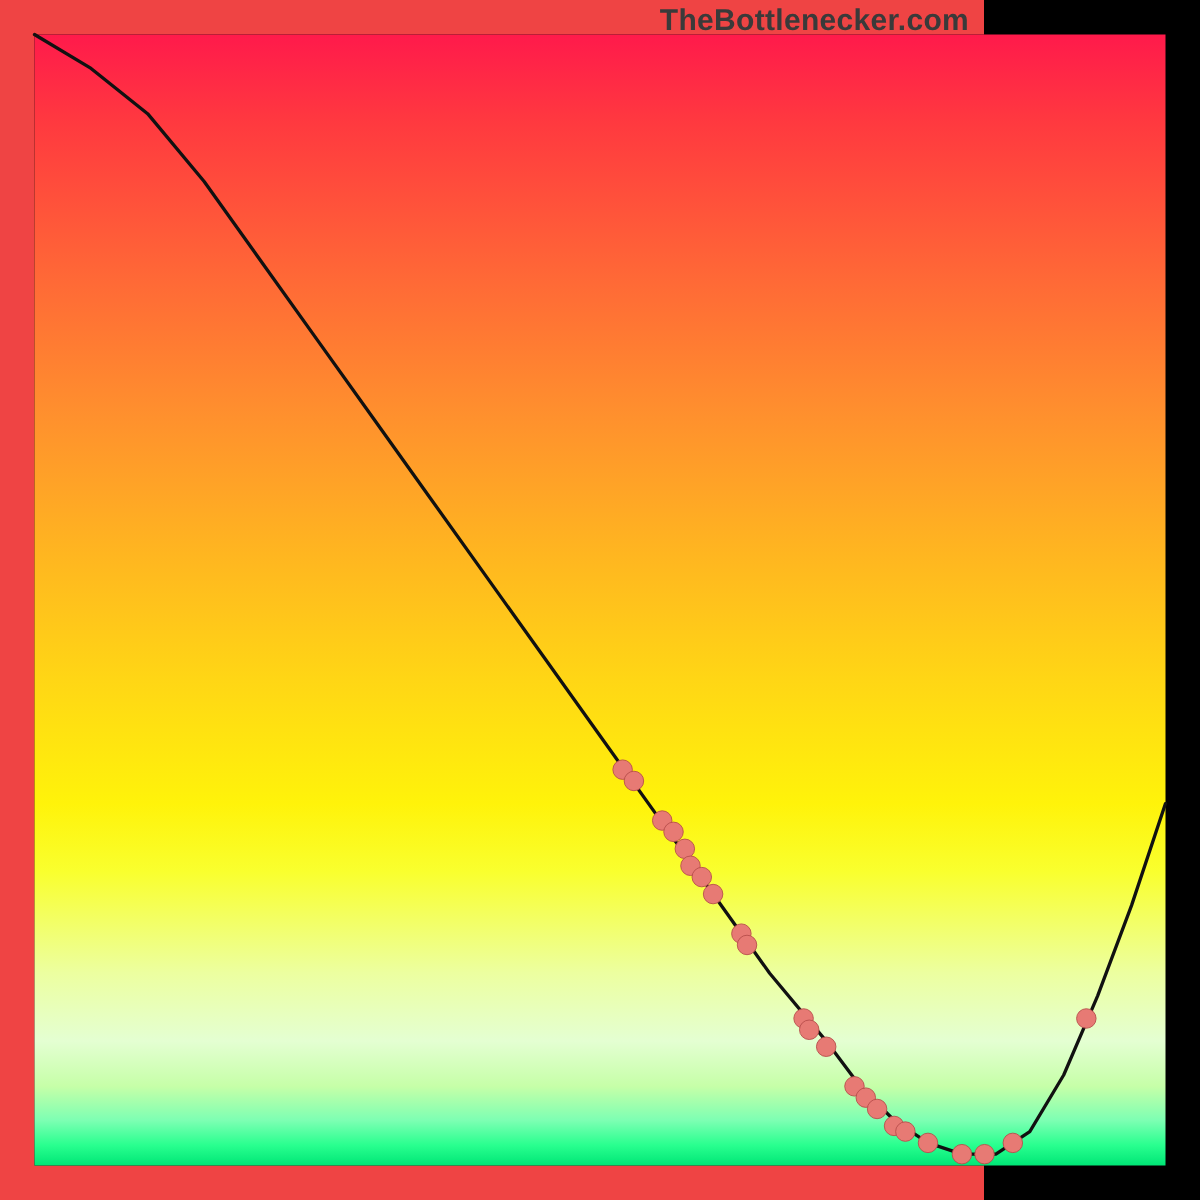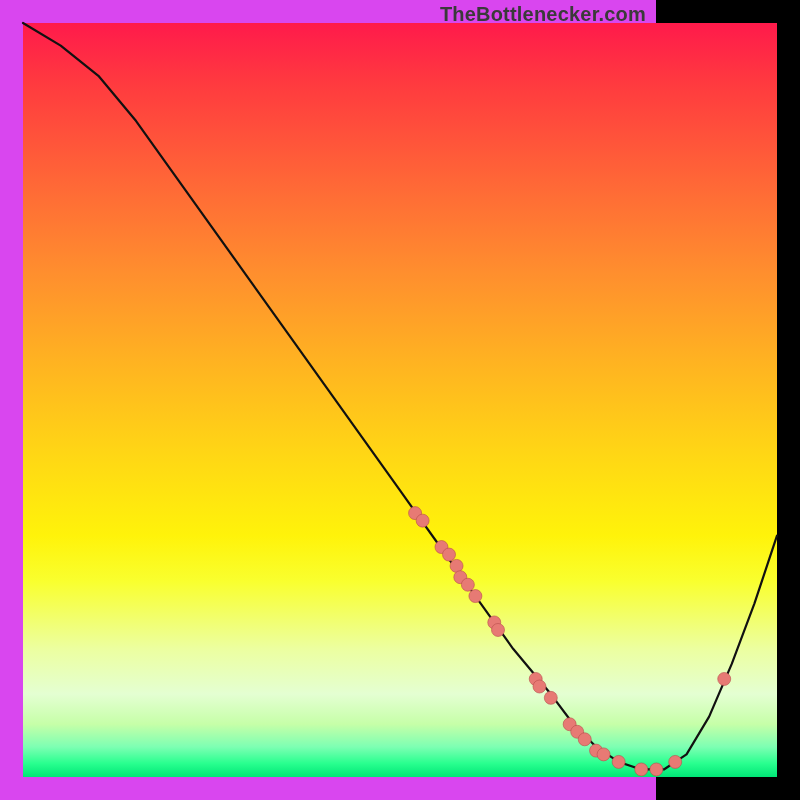--- a/index.html
+++ b/index.html
@@ -8,21 +8,21 @@
     width: 800px;
     height: 800px;
     background: #000;
     font-family: Arial, Helvetica, sans-serif;
     overflow: hidden;
   }
   .frame {
     position: relative;
     width: 656px;
     height: 800px;
-    background: #d946ef;
+    background: #ef4444;
   }
   .watermark {
     position: absolute;
     top: 3px;
     right: 10px;
     color: #3a3a3a;
     font-size: 20px;
     font-weight: bold;
     letter-spacing: 0.2px;
     z-index: 5;

